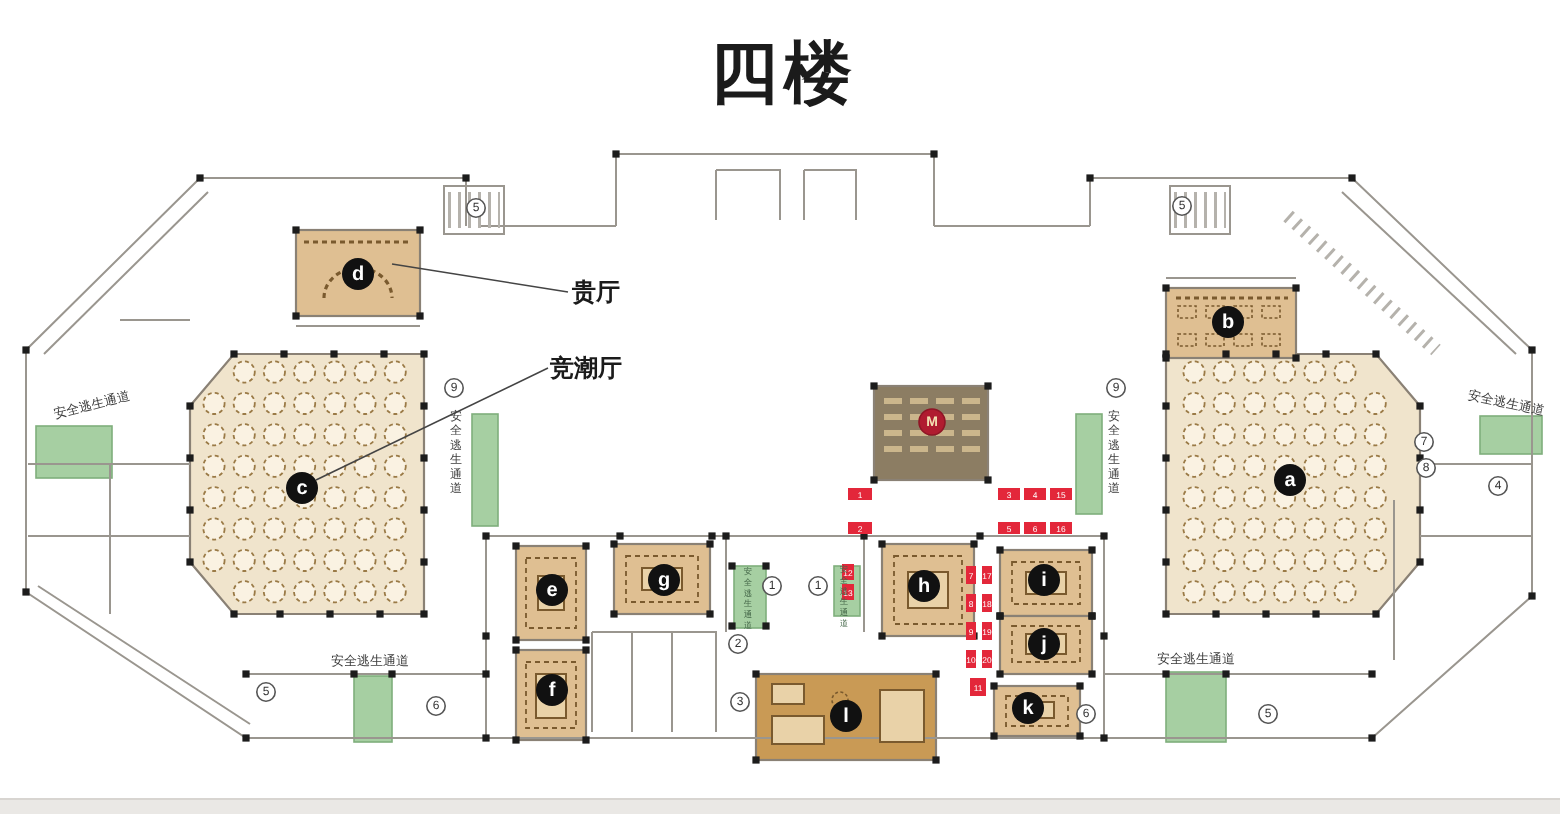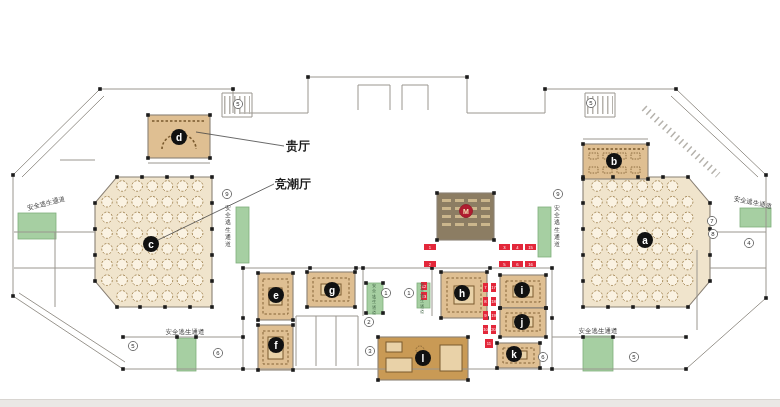--- a/index.html
+++ b/index.html
@@ -444,16 +444,17 @@
       <text x="634" y="357.4" font-size="6" fill="#333" text-anchor="middle" dominant-baseline="central" font-family="&quot;Liberation Sans&quot;,&quot;DejaVu Sans&quot;,sans-serif" font-weight="normal">5</text>
       <text x="46" y="203" font-size="6.5" fill="#3c3c3c" text-anchor="middle" dominant-baseline="central" font-family="&quot;Liberation Sans&quot;,&quot;DejaVu Sans&quot;,sans-serif" font-weight="normal" transform="rotate(-14 46 203)">安全逃生通道</text>
       <text x="228" y="210" font-size="6" fill="#3c3c3c" text-anchor="middle" font-family="&quot;Liberation Sans&quot;,&quot;DejaVu Sans&quot;,sans-serif"><tspan x="228" dy="0">安</tspan><tspan x="228" dy="7.2">全</tspan><tspan x="228" dy="7.2">逃</tspan><tspan x="228" dy="7.2">生</tspan><tspan x="228" dy="7.2">通</tspan><tspan x="228" dy="7.2">道</tspan></text>
       <text x="557" y="210" font-size="6" fill="#3c3c3c" text-anchor="middle" font-family="&quot;Liberation Sans&quot;,&quot;DejaVu Sans&quot;,sans-serif"><tspan x="557" dy="0">安</tspan><tspan x="557" dy="7.2">全</tspan><tspan x="557" dy="7.2">逃</tspan><tspan x="557" dy="7.2">生</tspan><tspan x="557" dy="7.2">通</tspan><tspan x="557" dy="7.2">道</tspan></text>
       <text x="185" y="331" font-size="6.5" fill="#3c3c3c" text-anchor="middle" dominant-baseline="central" font-family="&quot;Liberation Sans&quot;,&quot;DejaVu Sans&quot;,sans-serif" font-weight="normal">安全逃生通道</text>
       <text x="598" y="330" font-size="6.5" fill="#3c3c3c" text-anchor="middle" dominant-baseline="central" font-family="&quot;Liberation Sans&quot;,&quot;DejaVu Sans&quot;,sans-serif" font-weight="normal">安全逃生通道</text>
       <text x="753" y="202" font-size="6.5" fill="#3c3c3c" text-anchor="middle" dominant-baseline="central" font-family="&quot;Liberation Sans&quot;,&quot;DejaVu Sans&quot;,sans-serif" font-weight="normal" transform="rotate(12 753 202)">安全逃生通道</text>
       <text x="374" y="287" font-size="4.2" fill="#46684a" text-anchor="middle" font-family="&quot;Liberation Sans&quot;,&quot;DejaVu Sans&quot;,sans-serif"><tspan x="374" dy="0">安</tspan><tspan x="374" dy="5.4">全</tspan><tspan x="374" dy="5.4">逃</tspan><tspan x="374" dy="5.4">生</tspan><tspan x="374" dy="5.4">通</tspan><tspan x="374" dy="5.4">道</tspan></text>
       <text x="422" y="286" font-size="4.2" fill="#46684a" text-anchor="middle" font-family="&quot;Liberation Sans&quot;,&quot;DejaVu Sans&quot;,sans-serif"><tspan x="422" dy="0">安</tspan><tspan x="422" dy="5.4">全</tspan><tspan x="422" dy="5.4">逃</tspan><tspan x="422" dy="5.4">生</tspan><tspan x="422" dy="5.4">通</tspan><tspan x="422" dy="5.4">道</tspan></text>
     </svg>
+  <div class="title" id="page-title">四楼</div>
   <div class="hall-label" id="vip-label">贵厅</div>
   <div class="hall-label" id="main-hall-label">竞潮厅</div>
   <div class="footer-band"></div>
 </div>
 
 </body></html>

